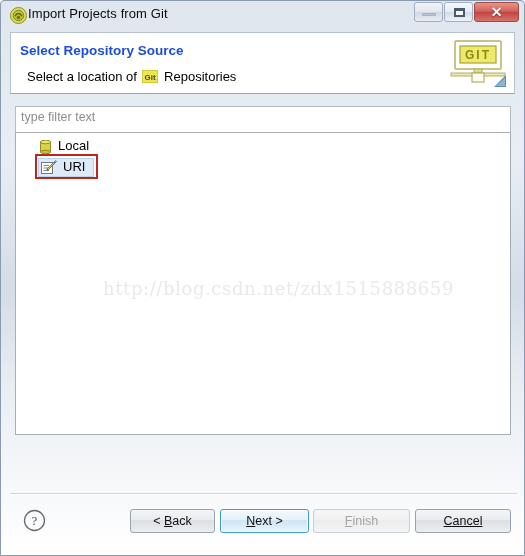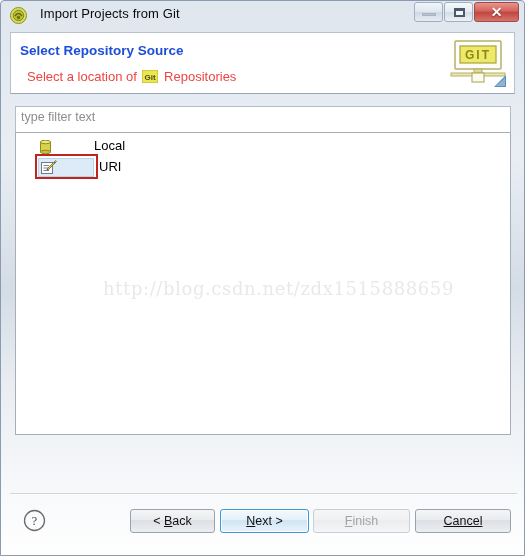--- a/index.html
+++ b/index.html
@@ -39,21 +39,21 @@
     width: 523px;
     height: 28px;
   }
   #title-icon {
     position: absolute;
     left: 9px; top: 6px;
     width: 17px; height: 17px;
   }
   #title-text {
     position: absolute;
-    left: 39px; top: 5px;
+    left: 27px; top: 5px;
     font-size: 13px;
     color: #0b0b0b;
     letter-spacing: .1px;
     white-space: nowrap;
   }
 
   .winbtn {
     position: absolute;
     top: 1px;
     height: 20px;
@@ -120,21 +120,21 @@
     position: absolute;
     left: 9px; top: 10px;
     font-size: 13.5px;
     font-weight: bold;
     color: #1d4ed8;
   }
   #banner-sub {
     position: absolute;
     left: 16px; top: 35px;
     font-size: 13px;
-    color: #ef4444;
+    color: #000000;
     white-space: nowrap;
   }
   #git-inline {
     display: inline-block;
     position: relative;
     top: 2px;
     width: 16px; height: 13px;
     margin: 0 2px;
     vertical-align: baseline;
   }
@@ -176,21 +176,20 @@
     position: absolute;
     left: 0;
     height: 19px;
     white-space: nowrap;
   }
   .tree-row .tlabel {
     position: absolute;
     top: 1px;
     font-size: 13px;
     color: #000000;
-    margin-left: 36px;
   }
   #row-local { top: 4px; }
   #row-local .ticon { position: absolute; left: 24px; top: 3px; width: 11px; height: 14px; }
   #row-local .tlabel { left: 42px; }
 
   #row-uri { top: 25px; }
   #row-uri .selbox {
     position: absolute;
     left: 22px; top: 0;
     width: 56px; height: 19px;

